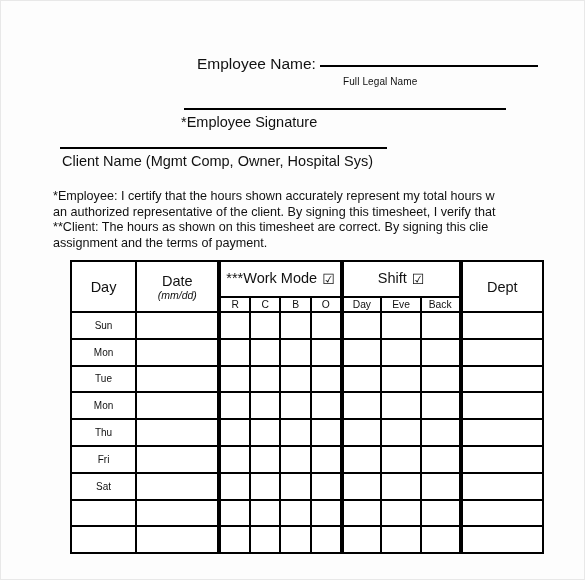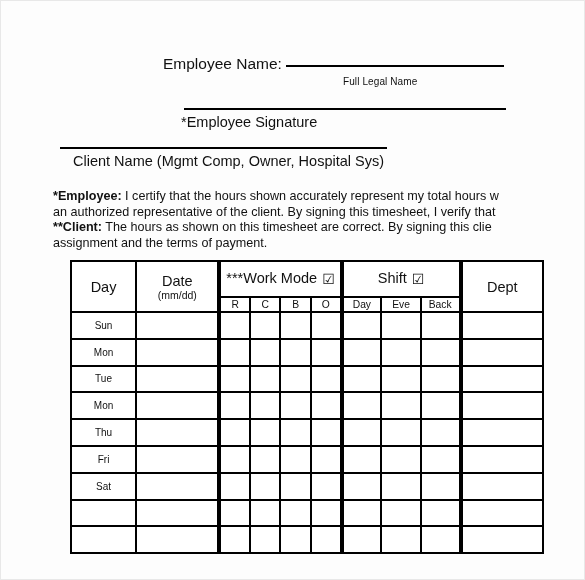--- a/index.html
+++ b/index.html
@@ -25,21 +25,21 @@
   
   .hdr-block {
     position: absolute;
     left: 0;
     top: 0;
     width: 585px;
   }
 
   .row-emp-name {
     position: absolute;
-    left: 162px;
+    left: 196px;
     top: 54px;
     display: flex;
     align-items: baseline;
   }
   .row-emp-name .label {
     font-size: 15.5px;
     white-space: nowrap;
   }
   .rule {
     background: #000000;
@@ -76,41 +76,41 @@
 
   .rule-client {
     position: absolute;
     left: 59px;
     top: 146px;
     width: 327px;
     height: 2px;
   }
   .client-label {
     position: absolute;
-    left: 72px;
+    left: 61px;
     top: 152px;
     font-size: 14.5px;
     white-space: nowrap;
   }
 
   
   .cert {
     position: absolute;
     left: 52px;
     top: 188px;
     width: 560px;
     font-size: 12.6px;
     line-height: 15.6px;
     white-space: nowrap;
   }
   .cert .line {
     white-space: nowrap;
     overflow: visible;
   }
-  .cert b { font-weight: bold; }
+  .cert b { font-weight: normal; }
 
   
   .tbl-wrap {
     position: absolute;
     left: 46px;
     top: 259px;
     width: 474px;
     padding-left: 23px;
   }
   table.ts {
@@ -138,20 +138,21 @@
   }
   .hdr-cell .main {
     display: block;
     font-size: 14.5px;
     line-height: 16px;
   }
   .hdr-cell .sub {
     display: block;
     font-size: 10.5px;
     line-height: 12px;
+    font-style: italic;
   }
   .grp-title {
     display: block;
     font-size: 14.5px;
     line-height: 17px;
     white-space: nowrap;
   }
   .grp-title .cbx {
     font-size: 14px;
     margin-left: 5px;

